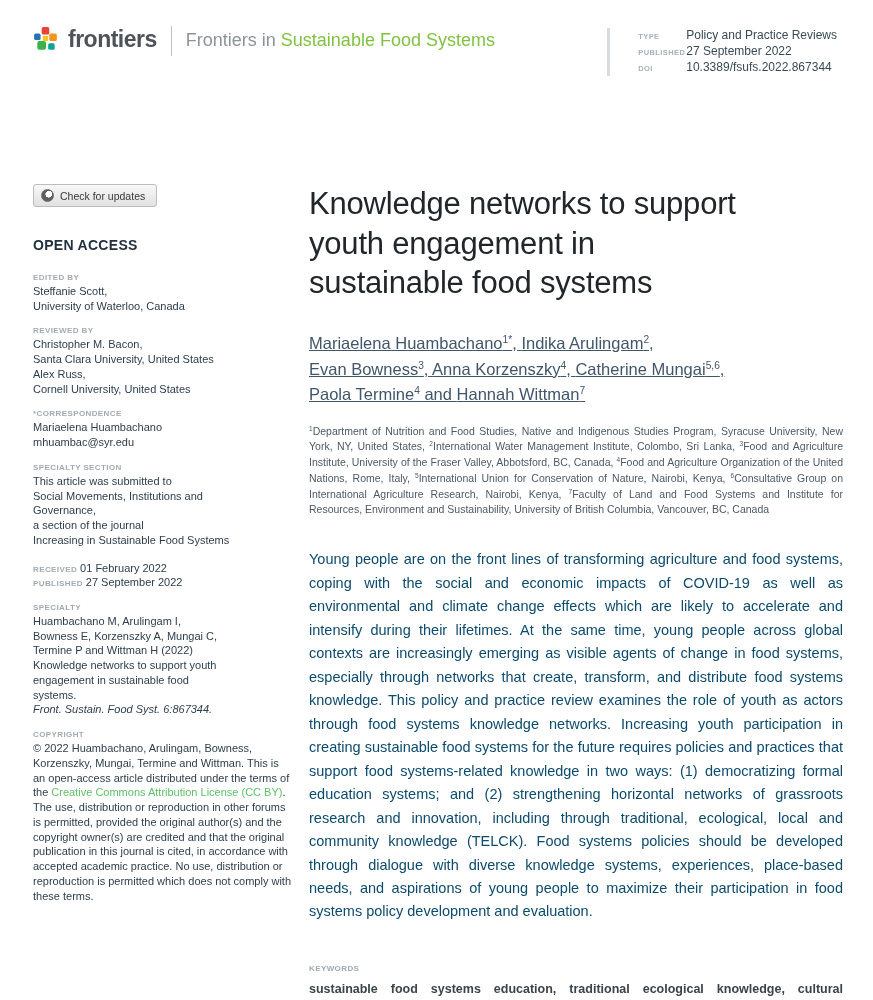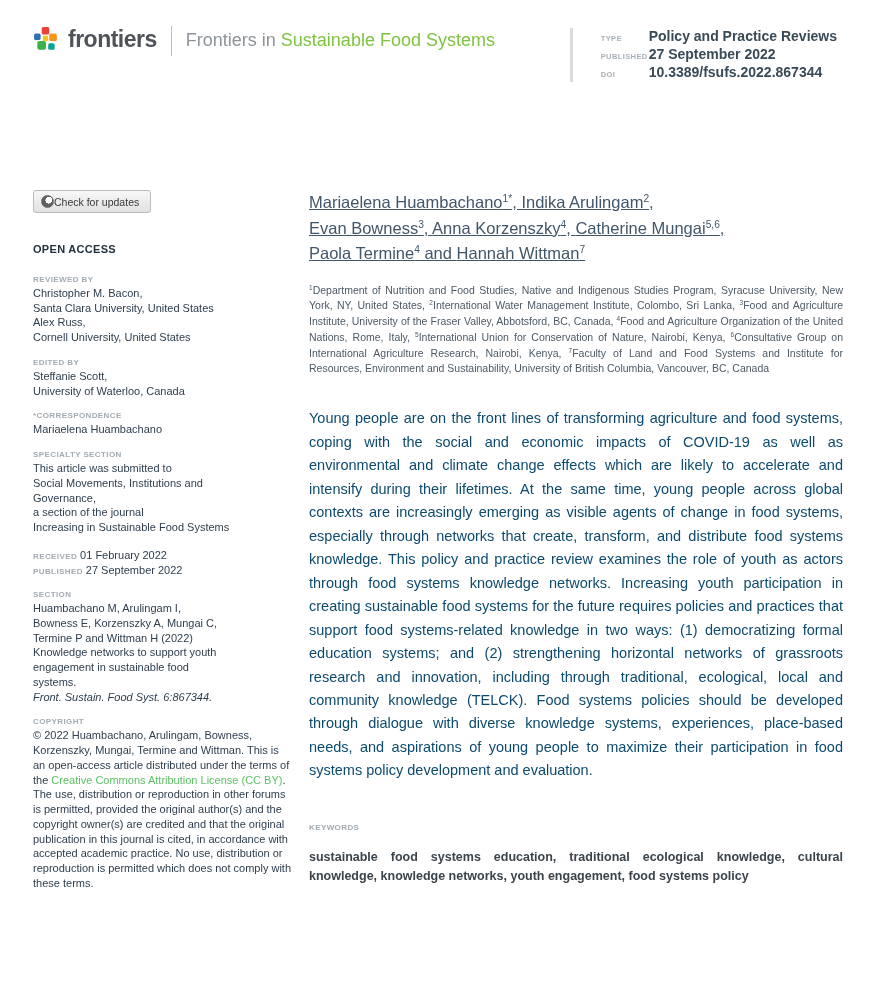--- a/index.html
+++ b/index.html
@@ -13,38 +13,38 @@
   .header { display:flex; align-items:flex-start; padding:26px 36px 0 33px; }
   .logo-group { display:flex; align-items:center; }
   .logo-icon { width:26px; height:26px; margin-right:9px; flex:0 0 auto; }
   .logo-word { font-size:23px; font-weight:700; color:#4d5359; letter-spacing:-0.5px; }
   .logo-divider { width:1px; height:30px; background:#b9bfc4; margin:0 14px; }
   .journal-line { font-size:18px; color:#8d9499; white-space:nowrap; }
   .journal-line .jname { color:var(--green); }
   .header-meta { margin-left:auto; border-left:3px solid #d8dcdf; padding-left:28px; margin-top:2px; }
   .meta-row { display:flex; align-items:baseline; margin-bottom:2px; }
   .meta-label { font-size:7.5px; font-weight:700; color:#a9b1b8; letter-spacing:0.4px; width:48px; flex:0 0 auto; }
-  .meta-value { font-size:14px; font-weight:700; color:#394a57; }
+  .meta-value { font-size:12px; font-weight:400; color:#394a57; }
   
   .main { display:flex; padding:0 30px 0 33px; margin-top:108px; }
   .sidebar { width:258px; flex:0 0 auto; margin-right:18px; }
   .content { flex:1; min-width:0; }
   
   .check-btn {
-    display:inline-flex; align-items:center; gap:0;
+    display:inline-flex; align-items:center; gap:6px;
     padding:4px 11px 4px 7px; border:1px solid #bcbcbc; border-radius:3px;
     background:linear-gradient(#f8f8f8,#e1e1e1);
     font-size:10.5px; color:#3a3a3a; cursor:pointer; margin-bottom:30px;
   }
   .check-icon {
     width:13px; height:13px; border-radius:50%; border:1px solid #6a6a6a;
     background:radial-gradient(circle at 62% 38%, #ffffff 0 34%, #5f5f5f 36%);
     flex:0 0 auto;
   }
-  .open-access { font-size:11px; font-weight:700; color:#22313f; letter-spacing:0.3px; margin-bottom:20px; }
+  .open-access { font-size:14px; font-weight:700; color:#22313f; letter-spacing:0.3px; margin-bottom:20px; }
   .sec { margin-bottom:13px; }
   .sec-label { font-size:8px; font-weight:700; color:#a3abb2; letter-spacing:0.4px; margin-bottom:2px; }
   .sec-label.inline { display:inline; margin-right:3px; }
   .sec-value { font-size:11px; color:#2e3e4d; line-height:1.34; white-space:pre-line; }
   .date-row { font-size:11px; color:#2e3e4d; line-height:1.34; }
   .italic { font-style:italic; }
   .green-link { color:var(--link-green); text-decoration:none; cursor:pointer; }
   
   .title {
     font-size:31px; font-weight:500; color:#21262b; line-height:1.28;
@@ -56,21 +56,21 @@
   }
   .authors sup, .affils sup { font-size:62%; line-height:0; }
   .affils {
     font-size:10.5px; color:#4d5965; line-height:1.5; text-align:justify;
     margin-bottom:30px;
   }
   .abstract {
     font-size:14.5px; color:#0c4a6e; line-height:1.62; text-align:justify;
     margin-bottom:40px;
   }
-  .kw-label { font-size:8px; font-weight:700; color:#a3abb2; letter-spacing:0.4px; margin-bottom:16px; }
+  .kw-label { font-size:8px; font-weight:700; color:#a3abb2; letter-spacing:0.4px; margin-bottom:7px; }
   .keywords { font-size:12.5px; font-weight:700; color:#3b434b; line-height:1.5; text-align:justify; }
 </style>
 </head>
 <body>
 
 <div class="page">
 
   <div class="header">
     <div class="logo-group">
       <svg class="logo-icon" viewBox="0 0 24 24">
@@ -108,36 +108,37 @@
     <div class="sidebar">
 
       <div class="check-btn">
         <span class="check-icon"></span>
         <span>Check for updates</span>
       </div>
 
       <div class="open-access">OPEN ACCESS</div>
 
       <div class="sec">
+        <div class="sec-label">EDITED BY</div>
+        <div class="sec-value">Steffanie Scott,
+University of Waterloo, Canada</div>
+      </div>
+
+      <div class="sec">
         <div class="sec-label">REVIEWED BY</div>
         <div class="sec-value">Christopher M. Bacon,
 Santa Clara University, United States
 Alex Russ,
 Cornell University, United States</div>
       </div>
 
       <div class="sec">
-        <div class="sec-label">EDITED BY</div>
-        <div class="sec-value">Steffanie Scott,
-University of Waterloo, Canada</div>
-      </div>
-
-      <div class="sec">
         <div class="sec-label">*CORRESPONDENCE</div>
         <div class="sec-value">Mariaelena Huambachano</div>
+        <div class="sec-value">mhuambac@syr.edu</div>
       </div>
 
       <div class="sec">
         <div class="sec-label">SPECIALTY SECTION</div>
         <div class="sec-value">This article was submitted to
 Social Movements, Institutions and
 Governance,
 a section of the journal
 Increasing in Sustainable Food Systems</div>
       </div>
@@ -145,39 +146,42 @@
       <div class="sec">
         <div class="date-row">
           <span class="sec-label inline">RECEIVED</span><span>01 February 2022</span>
         </div>
         <div class="date-row">
           <span class="sec-label inline">PUBLISHED</span><span>27 September 2022</span>
         </div>
       </div>
 
       <div class="sec">
-        <div class="sec-label">SECTION</div>
+        <div class="sec-label">SPECIALTY</div>
         <div class="sec-value">Huambachano M, Arulingam I,
 Bowness E, Korzenszky A, Mungai C,
 Termine P and Wittman H (2022)
 Knowledge networks to support youth
 engagement in sustainable food
 systems.</div>
         <div class="sec-value italic">Front. Sustain. Food Syst. 6:867344.</div>
       </div>
 
       <div class="sec">
         <div class="sec-label">COPYRIGHT</div>
         <div class="sec-value" style="white-space:normal;">
           <span>© 2022  Huambachano, Arulingam, Bowness, Korzenszky, Mungai, Termine and Wittman. This is an open-access article distributed under the terms of the </span><span class="green-link">Creative Commons Attribution License (CC BY)</span><span>. The use, distribution or reproduction in other forums is permitted, provided the original author(s) and the copyright owner(s) are credited and that the original publication in this journal is cited, in accordance with accepted academic practice. No use, distribution or reproduction is permitted which does not comply with these terms.</span>
         </div>
       </div>
     </div>
 
     <div class="content">
+      <h1 class="title">Knowledge networks to support
+youth engagement in
+sustainable food systems</h1>
 
       <div class="authors"><span>Mariaelena Huambachano</span><sup>1*</sup>,  <span>Indika Arulingam</span><sup>2</sup>,
 <span>Evan Bowness</span><sup>3</sup>, <span>Anna Korzenszky</span><sup>4</sup>, <span>Catherine Mungai</span><sup>5,6</sup>,
 <span>Paola Termine</span><sup>4</sup> and <span>Hannah Wittman</span><sup>7</sup></div>
 
       <div class="affils"><sup>1</sup>Department of Nutrition and Food Studies, Native and Indigenous Studies Program, Syracuse University, New York, NY, United States, <sup>2</sup>International Water Management Institute, Colombo, Sri Lanka, <sup>3</sup>Food and Agriculture Institute, University of the Fraser Valley, Abbotsford, BC, Canada, <sup>4</sup>Food and Agriculture Organization of the United Nations, Rome, Italy, <sup>5</sup>International Union for Conservation of Nature, Nairobi, Kenya, <sup>6</sup>Consultative Group on International Agriculture Research, Nairobi, Kenya, <sup>7</sup>Faculty of Land and Food Systems and Institute for Resources, Environment and Sustainability, University of British Columbia, Vancouver, BC, Canada</div>
 
       <p class="abstract">Young people are on the front lines of transforming agriculture and food systems, coping with the social and economic impacts of COVID-19 as well as environmental and climate change effects which are likely to accelerate and intensify during their lifetimes. At the same time, young people across global contexts are increasingly emerging as visible agents of change in food systems, especially through networks that create, transform, and distribute food systems knowledge. This policy and practice review examines the role of youth as actors through food systems knowledge networks. Increasing youth participation in creating sustainable food systems for the future requires policies and practices that support food systems-related knowledge in two ways: (1) democratizing formal education systems; and (2) strengthening horizontal networks of grassroots research and innovation, including through traditional, ecological, local and community knowledge (TELCK). Food systems policies should be developed through dialogue with diverse knowledge systems, experiences, place-based needs, and aspirations of young people to maximize their participation in food systems policy development and evaluation.</p>
 
       <div>

